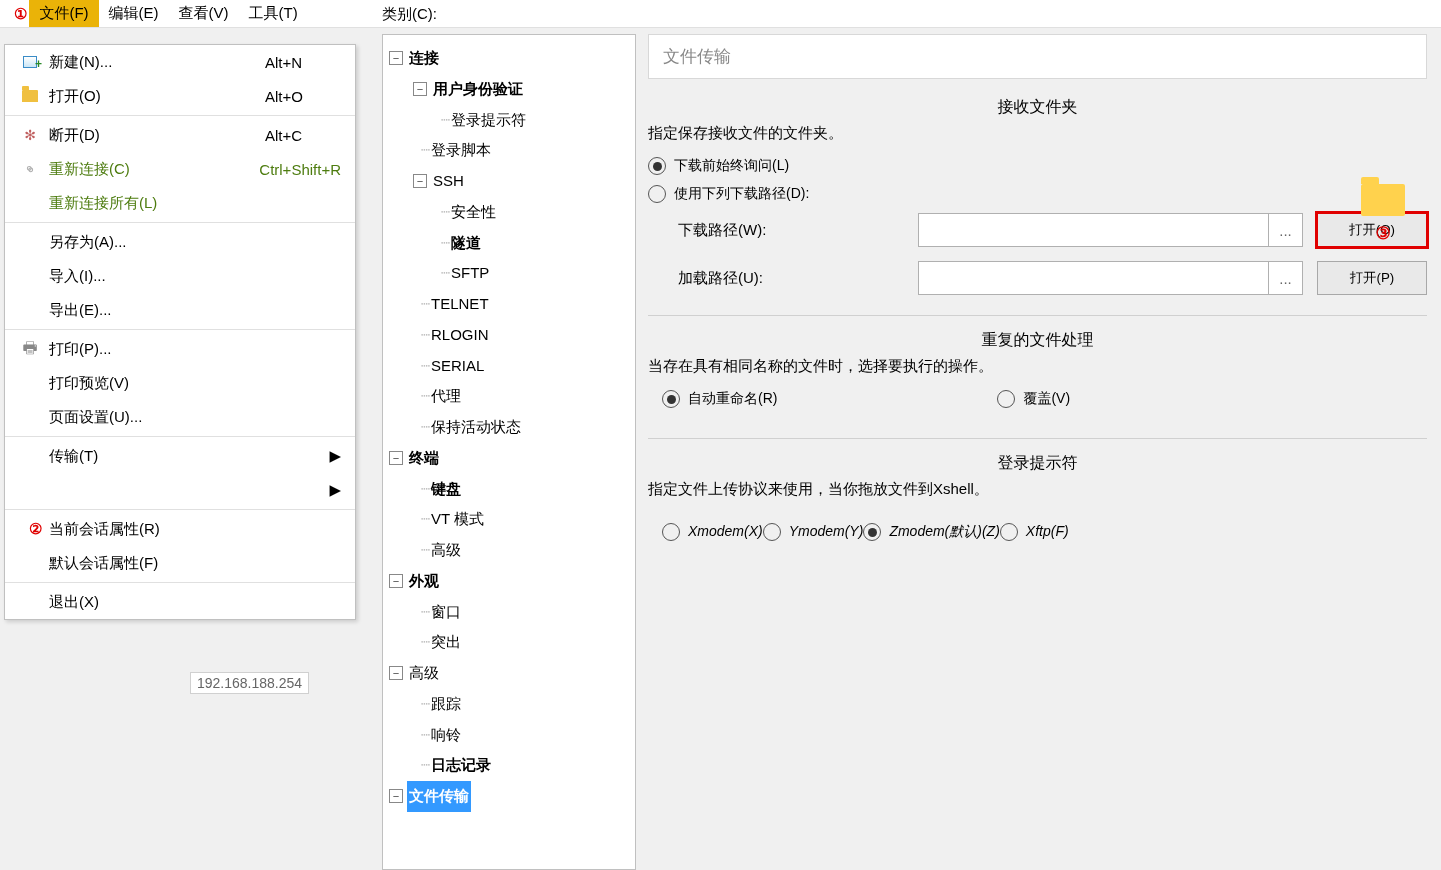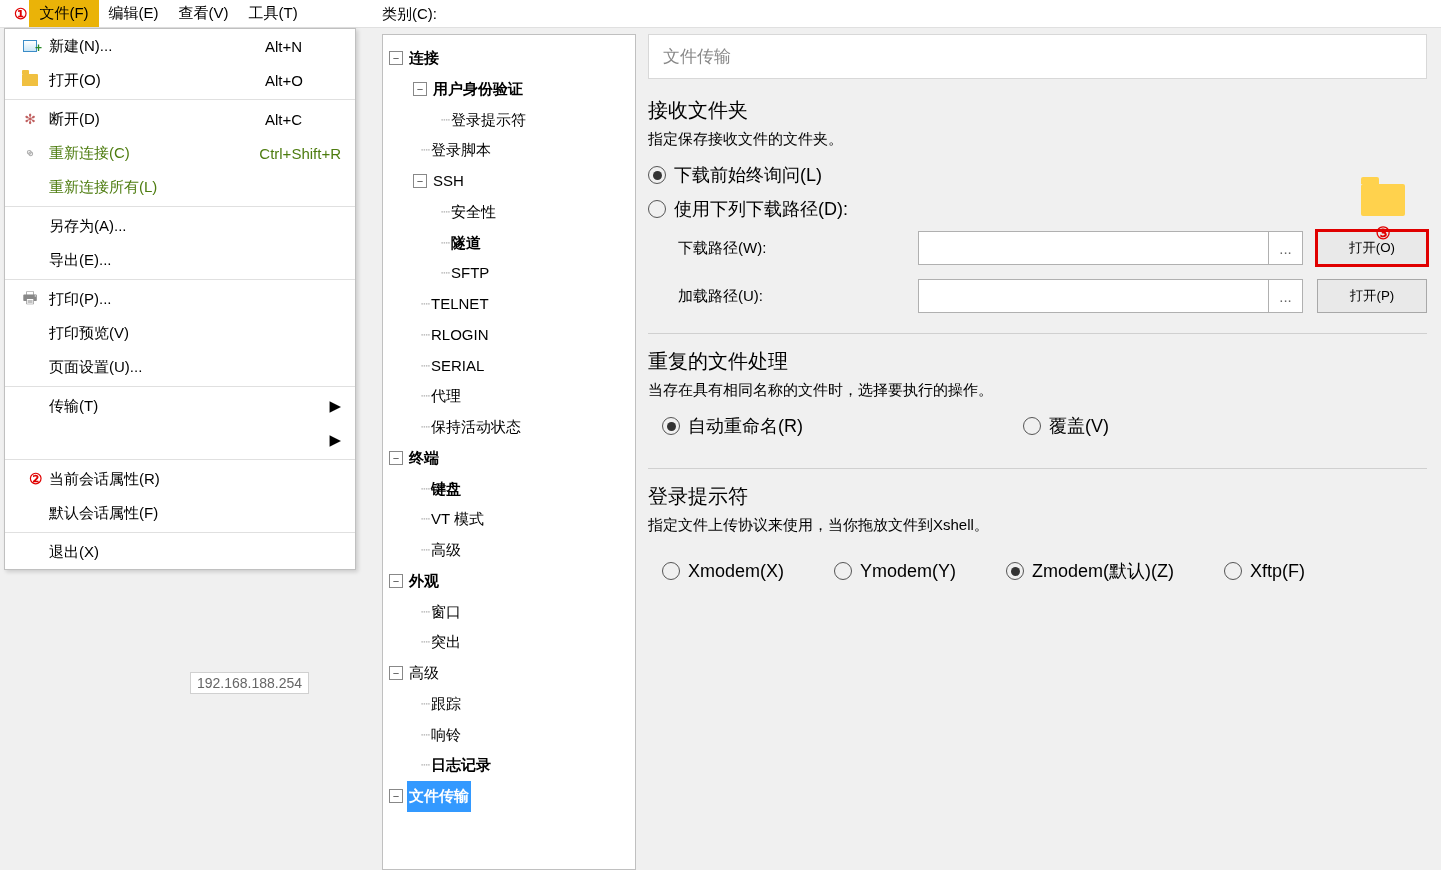--- a/index.html
+++ b/index.html
@@ -5,21 +5,21 @@
 * { box-sizing: border-box; margin: 0; padding: 0; font-family: "Microsoft YaHei", "Segoe UI", Tahoma, sans-serif; }
 body { background: #f0f0f0; width: 1441px; height: 870px; overflow: hidden; font-size: 15px; color: #000; }
 
 
 .menubar { height: 28px; background: #fff; display: flex; align-items: center; padding-left: 14px; font-size: 15px; border-bottom: 1px solid #e0e0e0; }
 .annot-1 { color: #e00000; font-weight: bold; margin-right: 2px; }
 .menubar-item { padding: 4px 10px; }
 .menubar-item.hl { background: #eab308; }
 
 
-.dropdown { position: absolute; top: 28px; left: 4px; width: 352px; background: #fff; border: 1px solid #c0c0c0; box-shadow: 2px 2px 4px rgba(0,0,0,0.15); z-index: 100; }
+.dropdown { position: absolute; top: 44px; left: 4px; width: 352px; background: #fff; border: 1px solid #c0c0c0; box-shadow: 2px 2px 4px rgba(0,0,0,0.15); z-index: 100; }
 .dd-row { display: flex; align-items: center; height: 34px; padding-left: 8px; }
 .dd-icon { width: 34px; display: flex; justify-content: center; color: #888; }
 .dd-label { flex: 1; padding-left: 2px; }
 .dd-shortcut { color: #000; padding-right: 14px; min-width: 90px; }
 .dd-row.disabled .dd-label, .dd-row.disabled .dd-shortcut { color: #4d7c0f; }
 .dd-sep { height: 1px; background: #e0e0e0; margin: 2px 0; }
 .dd-sub { margin-left: auto; padding-right: 14px; color: #000; }
 .annot-2 { position: absolute; left: 24px; color: #e00000; font-weight: bold; }
 .i-new { width: 14px; height: 12px; border: 1px solid #3a8cc7; background: linear-gradient(#fff,#cbe6f6); position: relative; }
 .i-new::after { content:"+"; position:absolute; right:-6px; bottom:-4px; color:#2a8a2a; font-weight:bold; font-size:12px; }
@@ -42,37 +42,37 @@
 .tn .spacer { display:inline-block; }
 .tn .lbl { padding: 0 2px; }
 .tn .lbl.bold { font-weight: bold; }
 .tn .lbl.sel { background: #3399ff; color: #fff; }
 .dots { color:#b0b0b0; letter-spacing:-1px; }
 
 
 .rpanel { position: absolute; top: 34px; left: 648px; right: 14px; bottom: 0; }
 .rtitle-box { background: #fff; border: 1px solid #d8d8d8; padding: 10px 14px; color: #888; font-size: 17px; }
 .section { margin-top: 18px; }
-.sec-title { font-size: 20px; margin-bottom: 6px; }
+.sec-title { font-size: 16px; margin-bottom: 6px; text-align: center; }
 .sec-desc { font-size: 15px; margin-bottom: 14px; }
-.radio-row { display: flex; align-items: center; margin-bottom: 10px; font-size: 18px; }
+.radio-row { display: flex; margin-bottom: 10px; font-size: 14px; }
 .radio { width:18px; height:18px; border:1.5px solid #555; border-radius:50%; margin-right:8px; display:inline-flex; align-items:center; justify-content:center; }
 .radio.checked::after { content:""; width:9px; height:9px; background:#333; border-radius:50%; }
 .path-row { display: flex; align-items: center; margin-bottom: 14px; }
 .path-label { width: 270px; padding-left: 30px; }
 .path-input { flex:1; height:34px; background:#fff; border:1px solid #b0b0b0; }
 .path-browse { width:34px; height:34px; background:#fff; border:1px solid #b0b0b0; border-left:none; display:flex; align-items:center; justify-content:center; color:#666; }
 .path-open { width:110px; height:34px; margin-left:14px; background:#e9e9e9; border:1px solid #a8a8a8; }
 .path-open.hl { outline: 3px solid #e00000; outline-offset: -1px; }
 .folder-big { position:absolute; right:22px; top:150px; text-align:center; }
 .folder-big .folder-ic { width:44px; height:32px; background:#ffd24d; border-radius:2px; position:relative; display:inline-block; }
 .folder-big .folder-ic::before { content:""; position:absolute; top:-7px; left:0; width:18px; height:7px; background:#ffd24d; border-radius:2px 2px 0 0; }
 .folder-big .annot-3 { color:#e00000; font-weight:bold; margin-top:4px; font-size:17px; }
 .dup-radio-row { display:flex; gap:220px; padding-left:14px; margin-top:6px; }
-.proto-row { display:flex; gap:50px; padding-left:14px; margin-top:24px; flex-wrap:wrap; }
+.proto-row { display:flex; padding-left:14px; margin-top:24px; flex-wrap:wrap;font-style:italic; }
 .group-box { border-top: 1px solid #d0d0d0; padding-top: 14px; margin-top: 20px; }
 .leftover-ip { position:absolute; top:672px; left:190px; color:#666; background:#fff; border:1px solid #d0d0d0; padding:2px 6px; font-size:14px; z-index:0; }
 </style>
 </head>
 <body>
 
 <div class="body-area">
 
   <div class="menubar">
     <span class="annot-1">①</span>
@@ -116,20 +116,25 @@
       <span class="dd-shortcut"></span>
     </div>
     <div class="dd-sep"></div>
     <div class="dd-row">
       <span class="dd-icon"></span>
         <span class="dd-label">另存为(A)...</span>
         <span class="dd-shortcut"></span>
     </div>
     <div class="dd-row">
       <span class="dd-icon"></span>
+        <span class="dd-label">导入(I)...</span>
+        <span class="dd-shortcut"></span>
+    </div>
+    <div class="dd-row">
+      <span class="dd-icon"></span>
         <span class="dd-label">导出(E)...</span>
         <span class="dd-shortcut"></span>
     </div>
     <div class="dd-sep"></div>
     <div class="dd-row">
       <span class="dd-icon i-print">🖶</span>
       <span class="dd-label">打印(P)...</span>
         <span class="dd-shortcut"></span>
     </div>
     <div class="dd-row">

